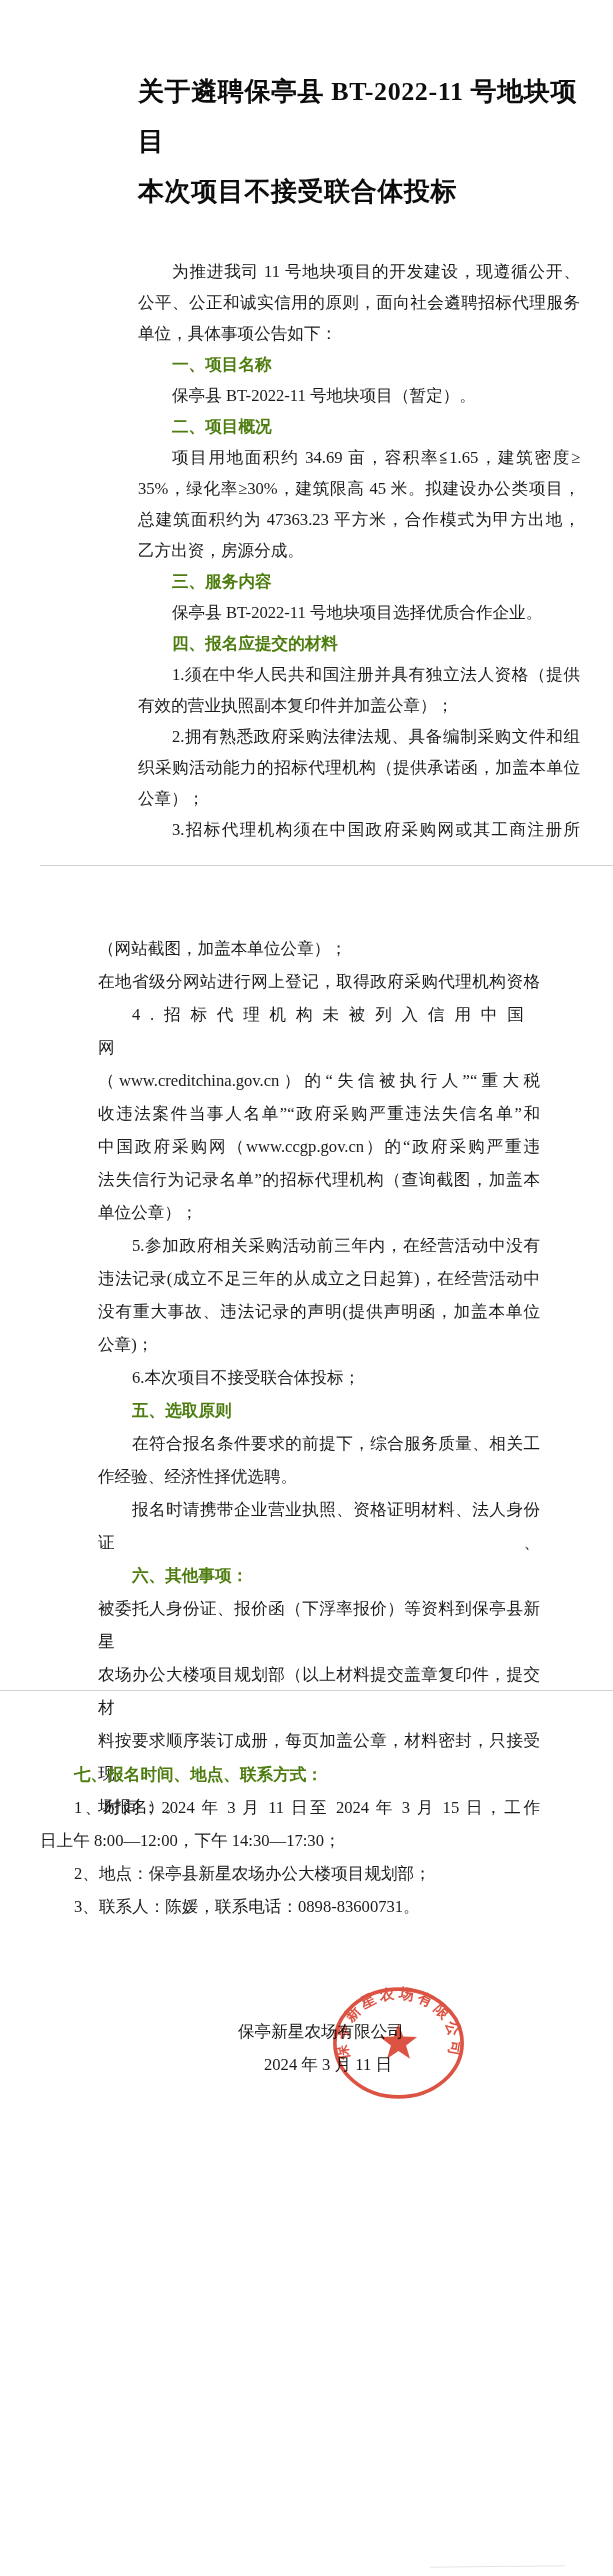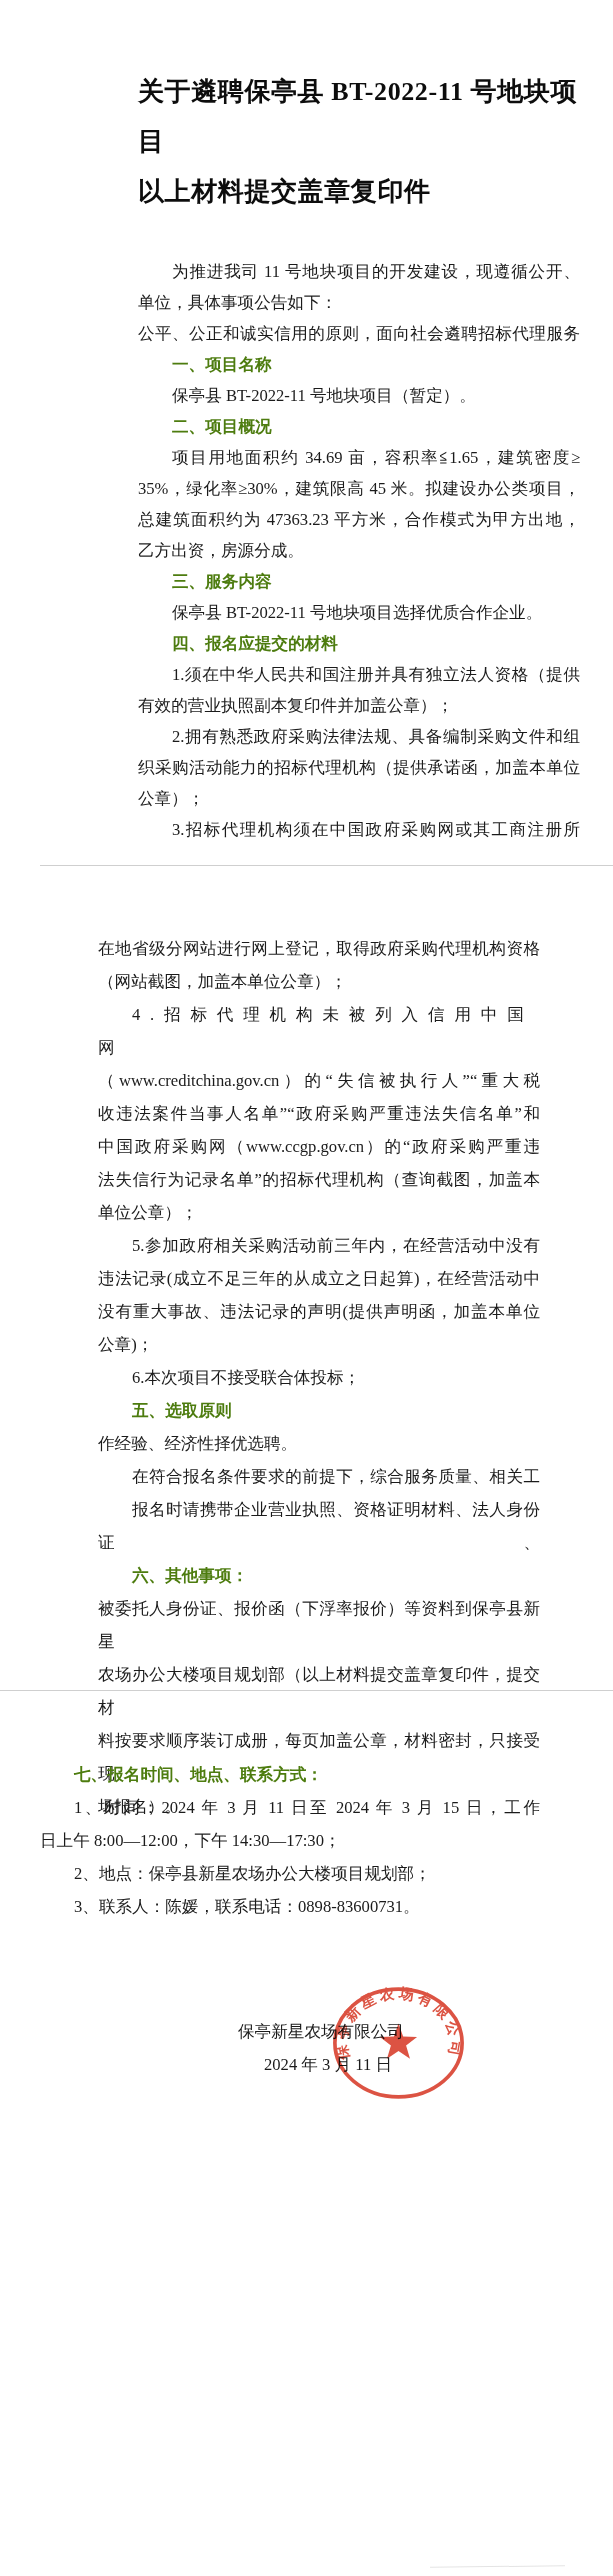--- a/index.html
+++ b/index.html
@@ -59,26 +59,26 @@
   }
 </style>
 </head>
 <body>
 
 <div class="doc">
 
   <section class="page page-1">
     <div class="title-block">
         <div class="line">关于遴聘保亭县 BT-2022-11 号地块项目</div>
-        <div class="line">以上材料提交盖章复印件</div>
+        <div class="line">本次项目不接受联合体投标</div>
       </div>
     <div class="body-block">
         <div class="line pi pj">为推进我司 11 号地块项目的开发建设，现遵循公开、</div>
+        <div class="line pj">公平、公正和诚实信用的原则，面向社会遴聘招标代理服务</div>
         <div class="line">单位，具体事项公告如下：</div>
-        <div class="line pj">公平、公正和诚实信用的原则，面向社会遴聘招标代理服务</div>
         <div class="line h pi">一、项目名称</div>
         <div class="line pi">保亭县 BT-2022-11 号地块项目（暂定）。</div>
         <div class="line h pi">二、项目概况</div>
         <div class="line pi pj">项目用地面积约 34.69 亩，容积率≦1.65，建筑密度≥</div>
         <div class="line pj">35%，绿化率≥30%，建筑限高 45 米。拟建设办公类项目，</div>
         <div class="line pj">总建筑面积约为 47363.23 平方米，合作模式为甲方出地，</div>
         <div class="line">乙方出资，房源分成。</div>
         <div class="line h pi">三、服务内容</div>
         <div class="line pi">保亭县 BT-2022-11 号地块项目选择优质合作企业。</div>
         <div class="line h pi">四、报名应提交的材料</div>
@@ -86,36 +86,36 @@
         <div class="line">有效的营业执照副本复印件并加盖公章）；</div>
         <div class="line pi pj">2.拥有熟悉政府采购法律法规、具备编制采购文件和组</div>
         <div class="line pj">织采购活动能力的招标代理机构（提供承诺函，加盖本单位</div>
         <div class="line">公章）；</div>
         <div class="line pi pj">3.招标代理机构须在中国政府采购网或其工商注册所</div>
       </div>
   </section>
 
   <section class="page page-2">
     <div>
+        <div class="line">（网站截图，加盖本单位公章）；</div>
         <div class="line pj">在地省级分网站进行网上登记，取得政府采购代理机构资格</div>
-        <div class="line">（网站截图，加盖本单位公章）；</div>
         <div class="line pi ps">4.招标代理机构未被列入信用中国网</div>
         <div class="line pj">（www.creditchina.gov.cn）的“失信被执行人”“重大税</div>
         <div class="line pj">收违法案件当事人名单”“政府采购严重违法失信名单”和</div>
         <div class="line pj">中国政府采购网（www.ccgp.gov.cn）的“政府采购严重违</div>
         <div class="line pj">法失信行为记录名单”的招标代理机构（查询截图，加盖本</div>
         <div class="line">单位公章）；</div>
         <div class="line pi pj">5.参加政府相关采购活动前三年内，在经营活动中没有</div>
         <div class="line pj">违法记录(成立不足三年的从成立之日起算)，在经营活动中</div>
         <div class="line pj">没有重大事故、违法记录的声明(提供声明函，加盖本单位</div>
         <div class="line">公章)；</div>
         <div class="line pi">6.本次项目不接受联合体投标；</div>
         <div class="line h pi">五、选取原则</div>
+        <div class="line pi pj">在符合报名条件要求的前提下，综合服务质量、相关工</div>
         <div class="line">作经验、经济性择优选聘。</div>
-        <div class="line pi pj">在符合报名条件要求的前提下，综合服务质量、相关工</div>
         <div class="line pi pj">报名时请携带企业营业执照、资格证明材料、法人身份证、</div>
         <div class="line h pi">六、其他事项：</div>
         <div class="line pj">被委托人身份证、报价函（下浮率报价）等资料到保亭县新星</div>
         <div class="line pj">农场办公大楼项目规划部（以上材料提交盖章复印件，提交材</div>
         <div class="line pj">料按要求顺序装订成册，每页加盖公章，材料密封，只接受现</div>
         <div class="line">场报名）。</div>
       </div>
   </section>
 
   <section class="page page-3">

